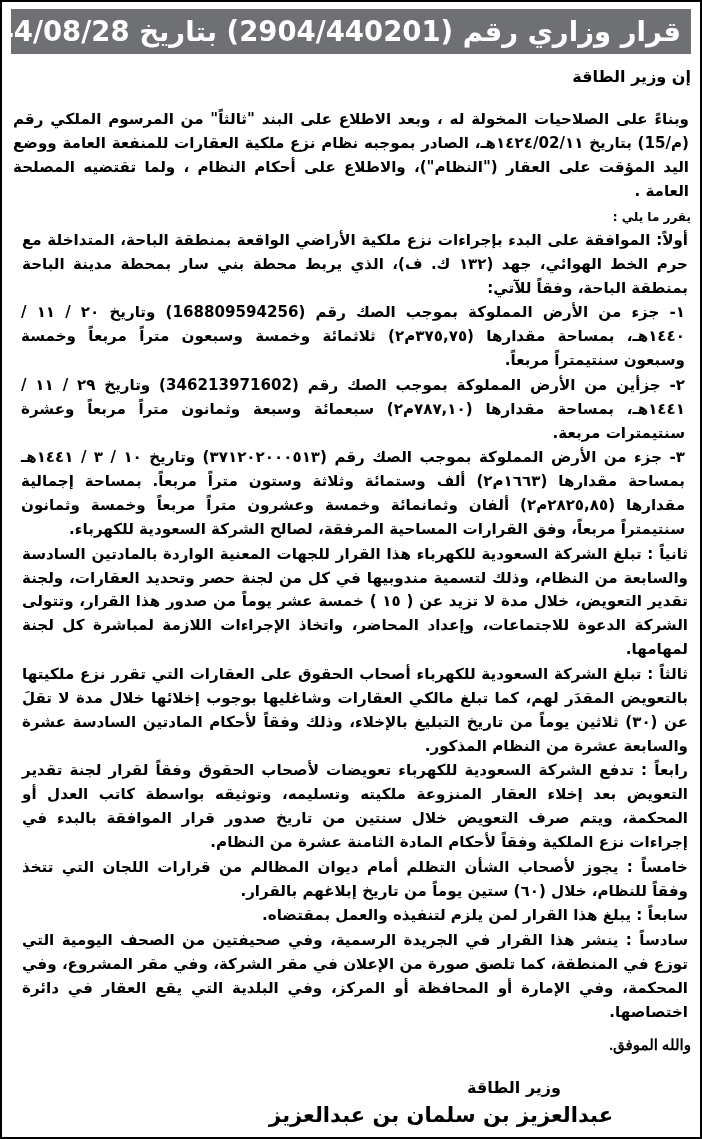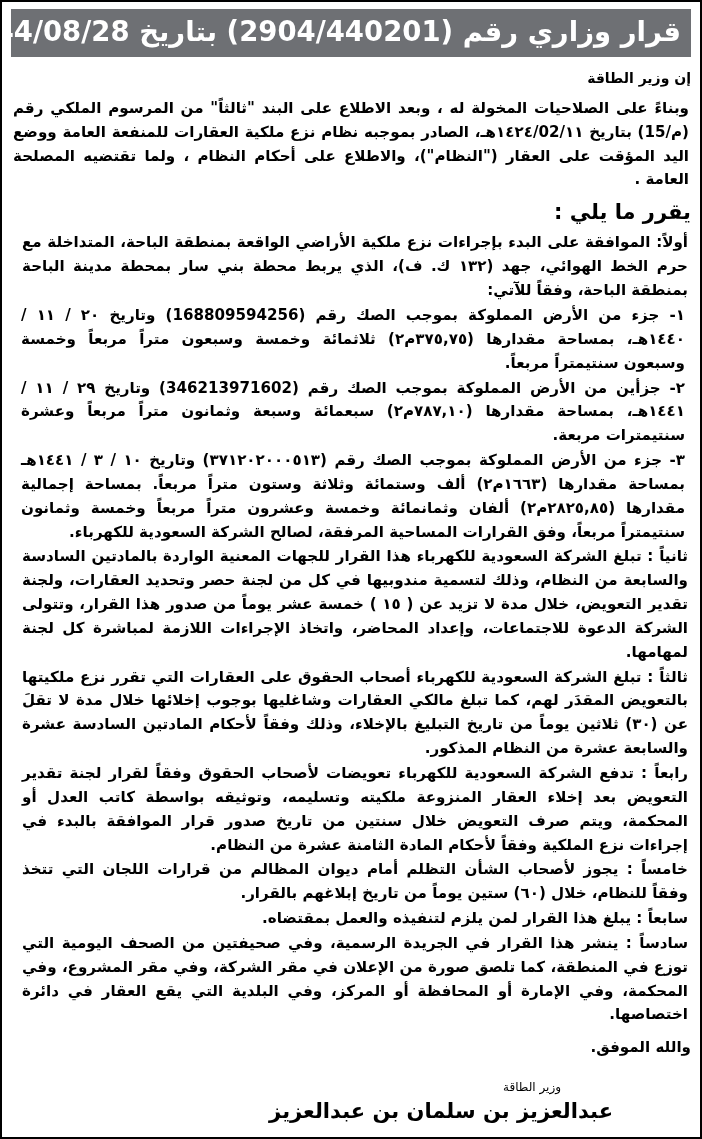--- a/index.html
+++ b/index.html
@@ -49,62 +49,63 @@
     line-height: 1.58;
     color: #000000;
     font-weight: bold;
     text-align: justify;
     text-align-last: right;
   }
 
   .center-line {
     text-align: center;
     font-weight: bold;
-    margin: 1px 0 8px 0;
-    font-size: 14px;
+    margin: 1px 0 19px 0;
+    font-size: 16px;
   }
 
   .intro {
     margin: 0 0 2px 0;
     padding: 0 2px;
   }
 
   .decides {
     text-align: center;
     font-weight: bold;
-    font-size: 21px;
+    font-size: 12px;
     margin: 4px 0 2px 0;
   }
 
   .clause {
     margin: 0 0 1px 8px;
     padding: 0 3px 0 3px;
   }
 
   
   .subitem {
     margin: 0 0 1px 0;
     padding: 0 6px 0 10px;
   }
 
   .closing {
     text-align: center;
     margin: 9px 0 2px 0;
     font-weight: bold;
+    font-family: Liberation Serif, serif;
   }
 
   .sig {
     margin-top: 18px;
     padding-right: 78px;
     text-align: right;
     line-height: 1.5;
   }
   .sig .role {
-    font-size: 12px;
-    font-weight: normal;
+    font-size: 16px;
+    font-weight: bold;
     padding-right: 52px;
   }
   .sig .name {
     font-size: 21px;
     font-weight: bold;
   }
 </style>
 </head>
 <body>
 

